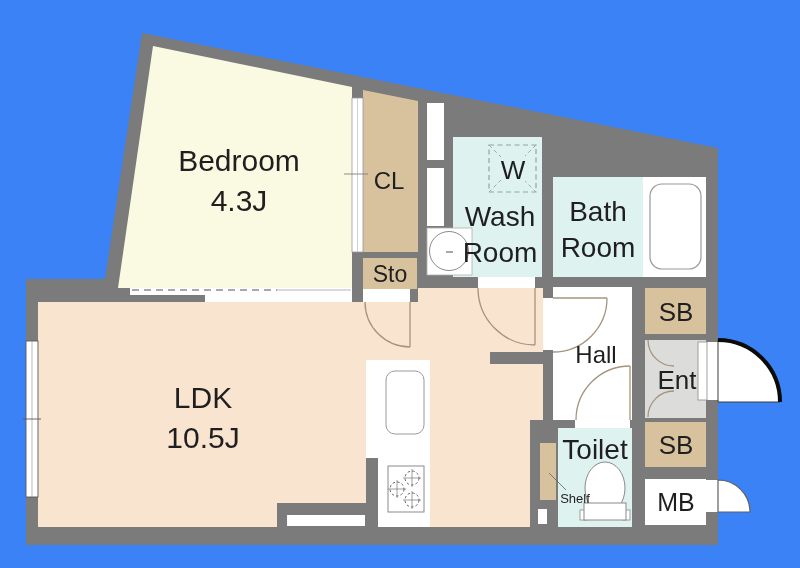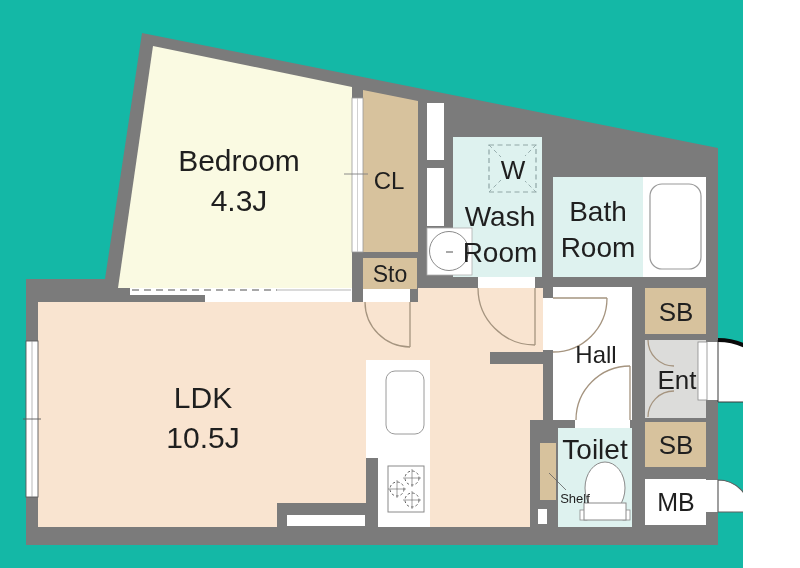--- a/index.html
+++ b/index.html
@@ -1,16 +1,16 @@
 <!DOCTYPE html>
 <html><head>
 <meta charset="utf-8">
 <style>
   html,body{margin:0;padding:0;background:#ffffff;}
-  .stage{position:relative;width:743px;height:568px;background:#14b8a6;overflow:hidden;}
+  .stage{position:relative;width:800px;height:568px;background:#3b82f6;overflow:hidden;}
   svg{display:block;}
   text{font-family:"Liberation Sans","DejaVu Sans",sans-serif;}
 </style>
 </head>
 <body>
 
 <div class="stage">
 <svg width="800" height="568" viewBox="0 0 800 568">
 
   <g>

